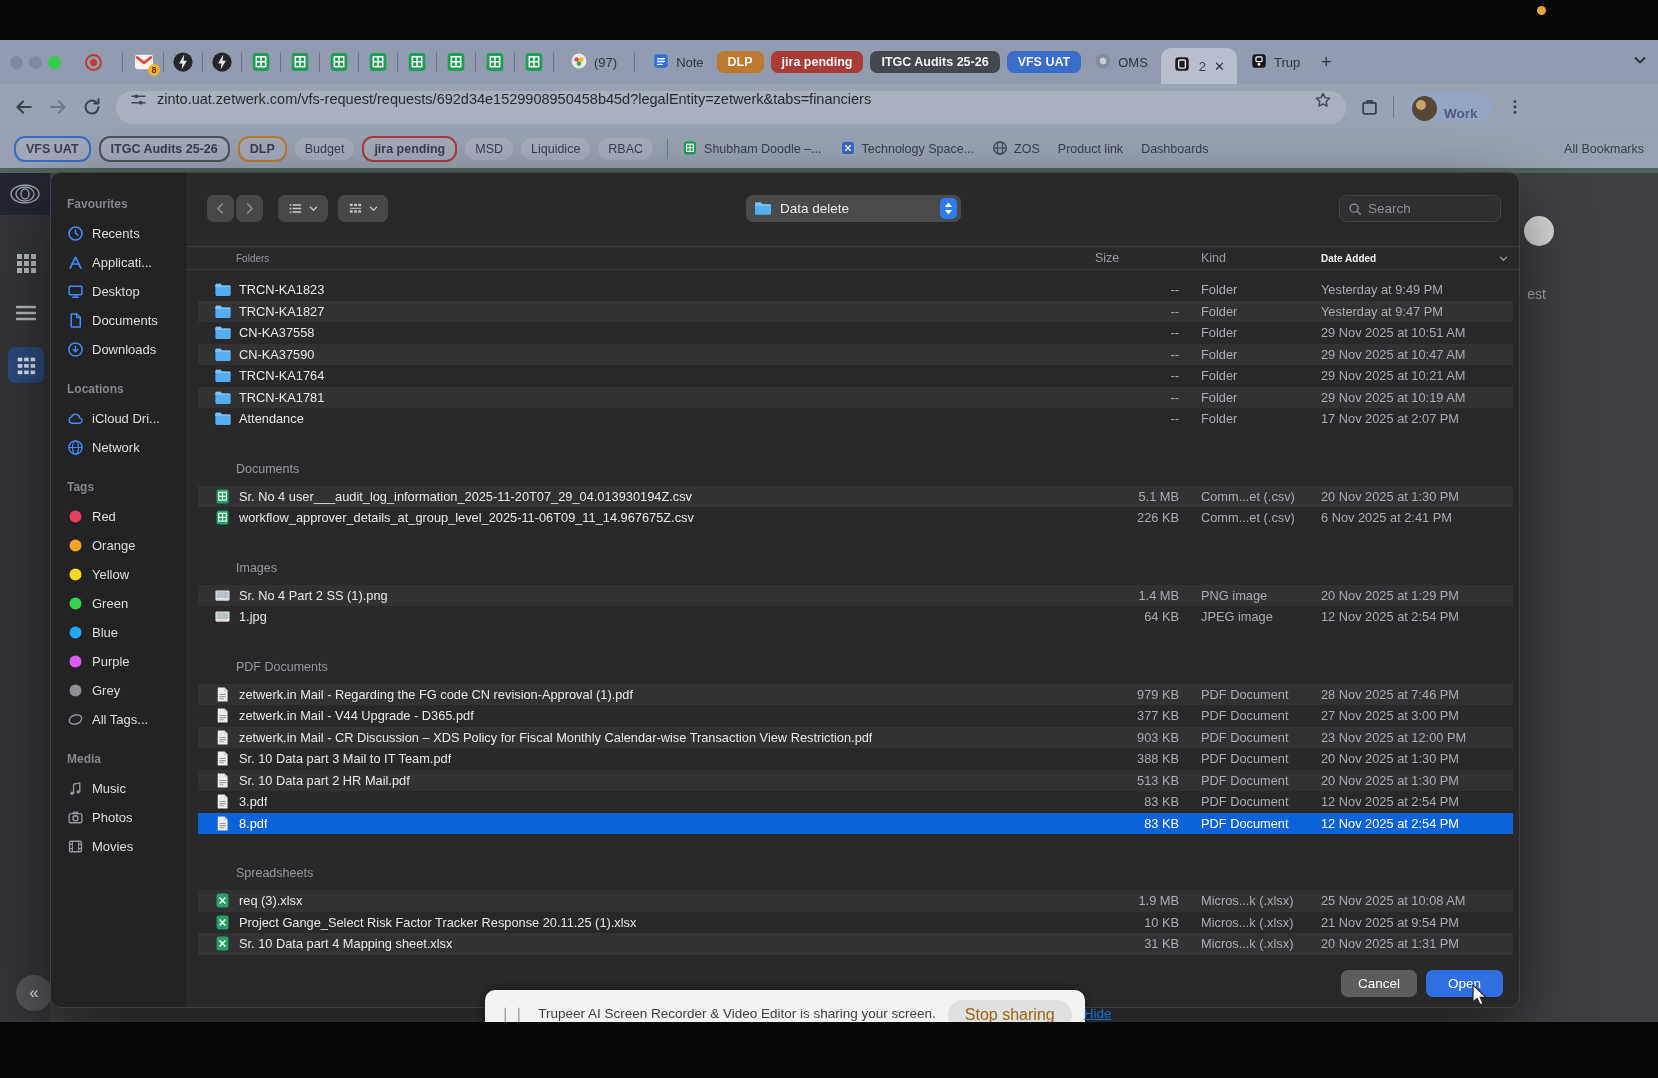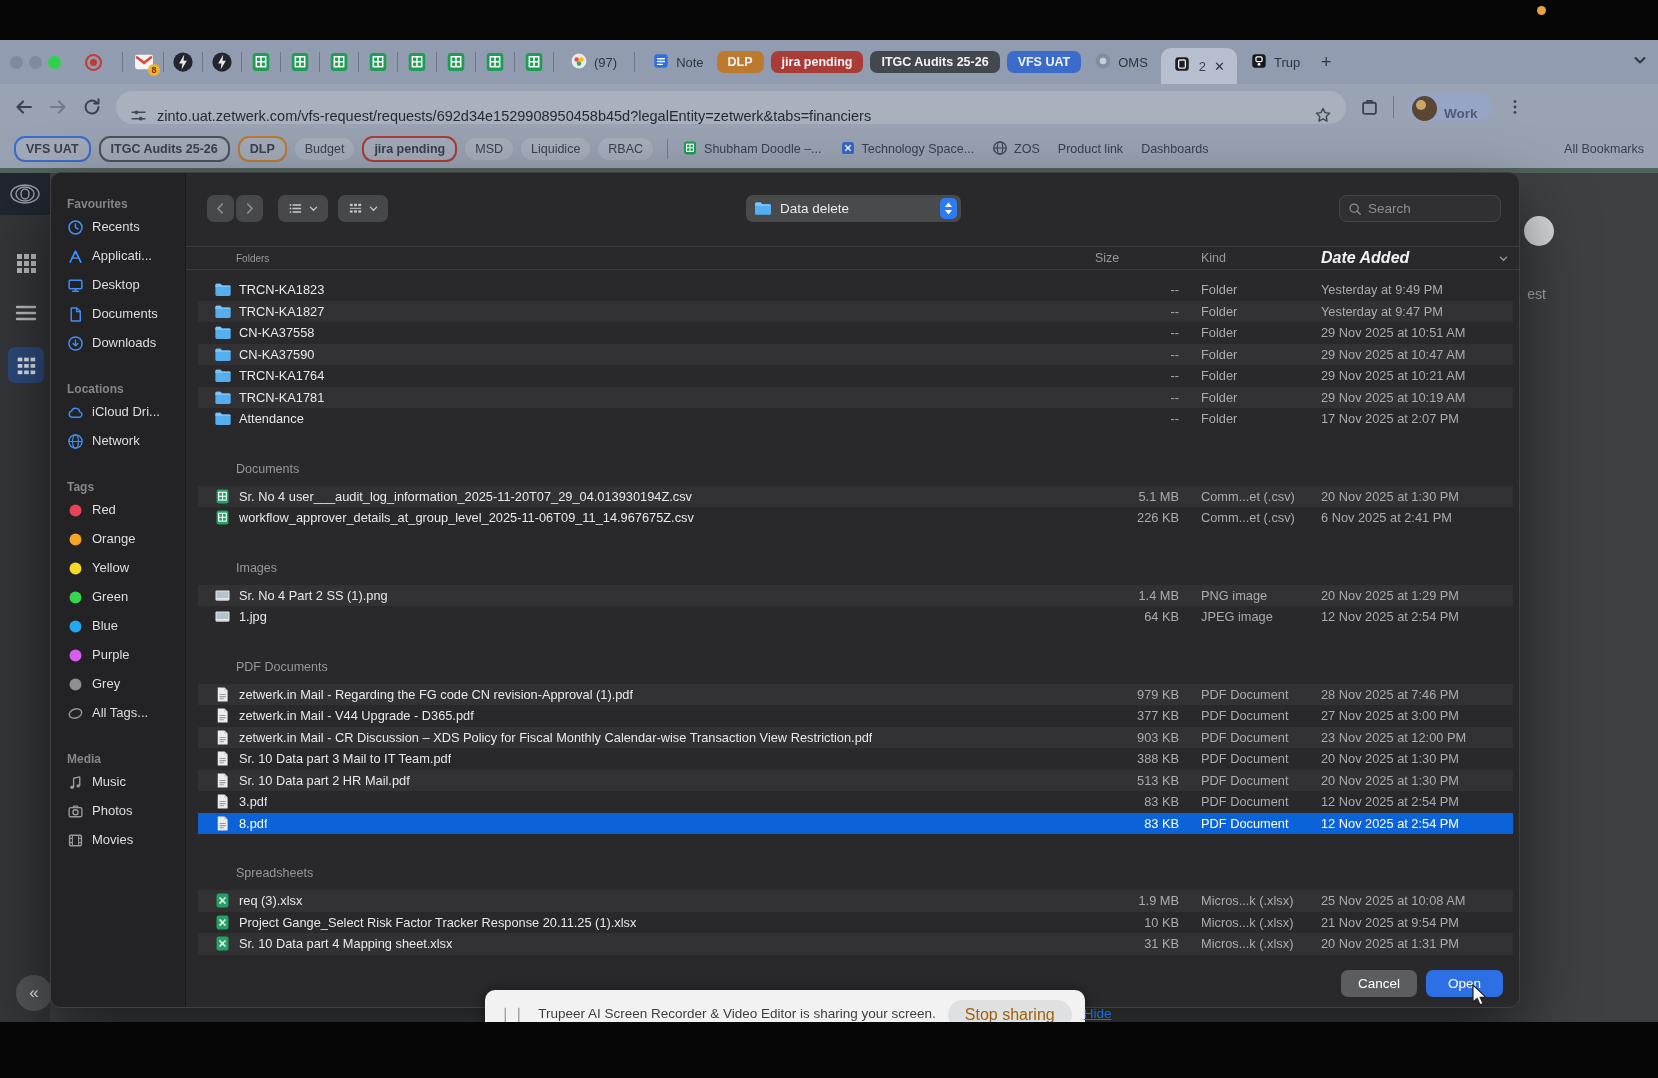--- a/index.html
+++ b/index.html
@@ -39,21 +39,21 @@
   .newtab { color:#2f3542; font-size:18px; width:26px; text-align:center; flex:0 0 auto; }
   .tab-chevron { margin-left:auto; color:#2f3542; flex:0 0 auto; }
   .tab-chevron svg { width:16px; height:16px; }
 
   .urlrow { position:absolute; left:0; top:44px; width:100%; height:46px; background:#9aa3b3;
     display:flex; align-items:center; padding:0 14px; gap:14px; }
   .navic { color:#3a4150; width:20px; height:20px; }
   .navic.dis { color:#6f7a8e; }
   .navic svg { width:20px; height:20px; }
   .urlpill { flex:1; max-width:1230px; height:33px; background:#a9b0be; border-radius:17px;
-    display:flex; align-items:flex-end; padding:0 14px; gap:10px; }
+    display:flex; align-items:flex-start; padding:0 14px; gap:10px; }
   .urlpill .tuneic { color:#414856; width:17px; height:17px; }
   .urlpill .tuneic svg { width:17px; height:17px; }
   .urltext { flex:1; color:#262b34; font-size:14.5px; white-space:nowrap; overflow:hidden; }
   .starbtn { color:#414856; width:18px; height:18px; }
   .starbtn svg { width:18px; height:18px; }
   .extbtn { color:#3a4150; width:19px; height:19px; }
   .extbtn svg { width:19px; height:19px; }
   .udiv { width:1px; height:22px; background:rgba(40,50,70,.35); }
   .profilepill { background:#96a5c6; border-radius:16px; height:28px; display:flex; align-items:flex-end;
     gap:7px; padding:0 14px 0 4px; }
@@ -92,21 +92,21 @@
   .pg-partial { position:absolute; right:112px; top:118px; color:#a7a9ad; font-size:14px; }
 
   
   .dialog { position:absolute; left:50px; top:172px; width:1470px; height:836px; background:#29292b;
     border-radius:11px; box-shadow:0 30px 70px rgba(0,0,0,.55); z-index:20; overflow:hidden;
     border:1px solid #404042; }
   .dsidebar { position:absolute; left:0; top:0; width:135px; height:100%; background:#232325;
     border-right:1px solid #1b1b1d; padding:24px 0 0 16px; }
   .dsec-title { color:#85858a; font-size:12px; font-weight:bold; margin:18px 0 8px; }
   .dsec-title:first-child { margin-top:0; }
-  .dside-item { display:flex; align-items:flex-start; gap:8px; height:29px; color:#dededf; font-size:13px;
+  .dside-item { display:flex; align-items:center; gap:8px; height:29px; color:#dededf; font-size:13px;
     white-space:nowrap; overflow:hidden; }
   .dside-item .ic { width:17px; height:17px; flex:0 0 auto; color:#3f8ef7; display:flex; }
   .dside-item .ic.gray { color:#98989d; }
   .dside-item .ic svg { width:17px; height:17px; }
 
   .dcontent { position:absolute; left:135px; top:0; width:1335px; height:100%; }
   .dtoolbar { position:absolute; left:0; top:0; width:100%; height:64px; }
   .tbtn { position:absolute; top:22px; height:27px; background:#47484a; border-radius:7px; color:#c7c7c9;
     display:flex; align-items:center; justify-content:center; }
   .tbtn svg { width:15px; height:15px; }
@@ -130,22 +130,22 @@
   .dsearch input { background:transparent; border:none; outline:none; color:#ddd; font-size:13.5px; width:110px;
     font-family:inherit; }
   .dsearch input::placeholder { color:#8e8e93; }
 
   .colheader { position:absolute; left:0; top:73px; width:100%; height:24px;
     border-top:1px solid #3b3b3d; border-bottom:1px solid #3b3b3d;
     display:grid; grid-template-columns:1fr 90px 120px 210px; align-items:center; padding:0 8px 0 12px; }
   .colheader .c-name { padding-left:38px; color:#98989d; font-size:10px; }
   .colheader .c-size { color:#98989d; font-size:12.5px; padding-left:2px; }
   .colheader .c-kind { color:#98989d; font-size:12.5px; padding-left:18px; }
-  .colheader .c-date { color:#f2f2f3; font-size:16px; font-weight:bold; padding-left:18px;
-    display:flex; align-items:center;font-style:italic; }
+  .colheader .c-date { color:#f2f2f3; font-size:10px; font-weight:bold; padding-left:18px;
+    display:flex; align-items:center; }
   .colheader .sortchev { margin-left:auto; margin-right:4px; color:#98989d; width:11px; height:11px; display:flex; }
   .colheader .sortchev svg { width:11px; height:11px; }
 
   .filelist { position:absolute; left:0; top:97px; width:100%; height:694px; overflow:hidden; }
   .grp-title { color:#97979c; font-size:12.5px; margin:32px 0 9px; padding-left:50px; height:15px; }
   .filelist .first-gap { height:9px; }
   .frow { display:grid; grid-template-columns:1fr 90px 120px 210px; align-items:center;
     height:21.5px; margin:0 8px 0 12px; border-radius:0; }
   .frow.alt { background:#323234; }
   .frow.sel { background:#0c62d9; }

